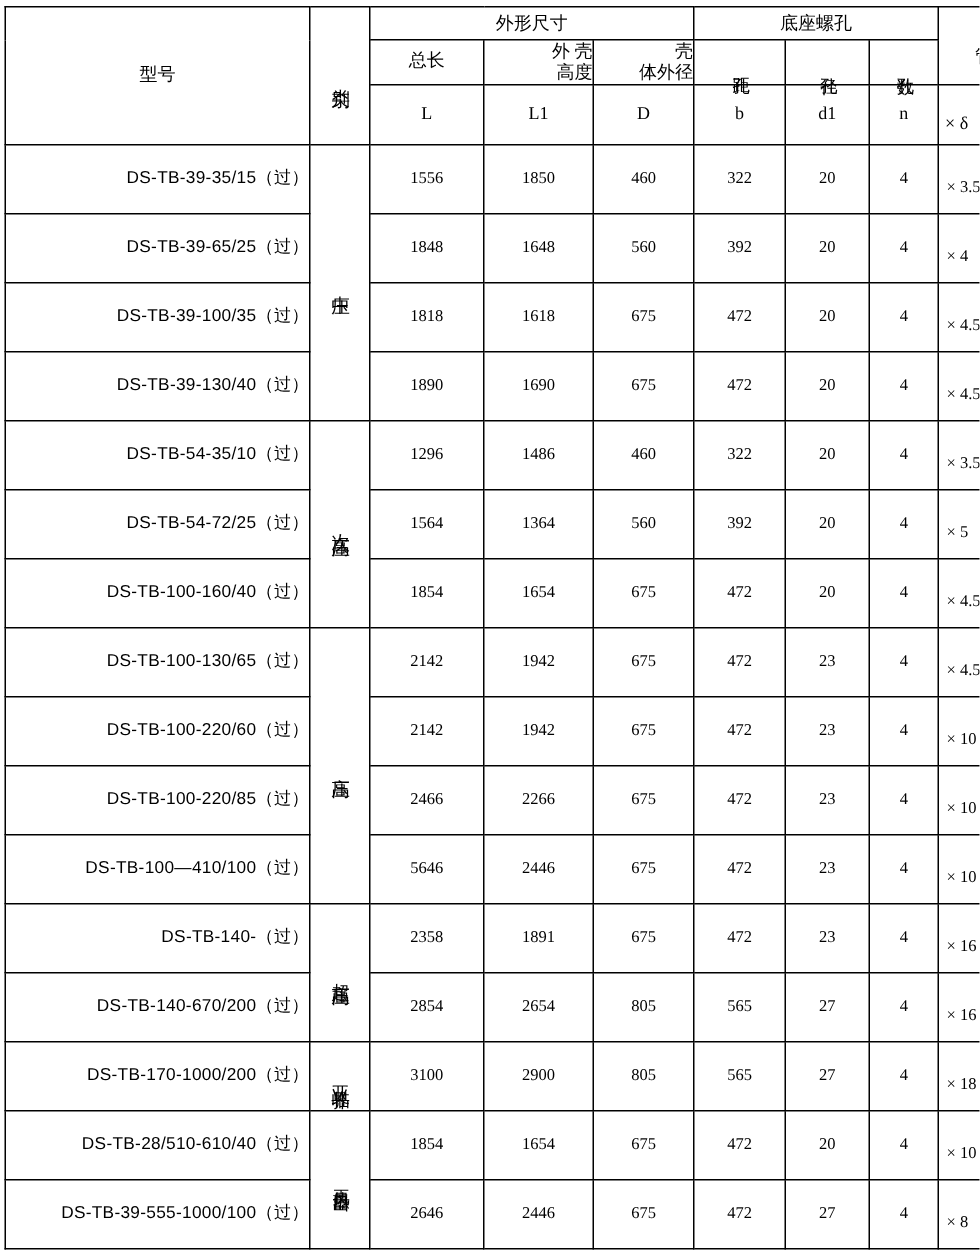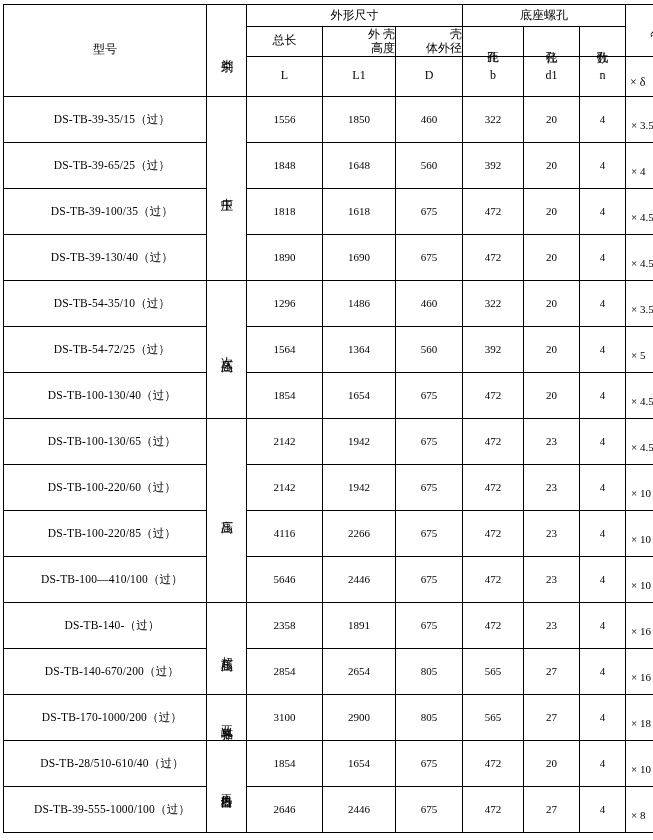--- a/index.html
+++ b/index.html
@@ -116,23 +116,23 @@
   }
   .pipe-val .bot {
     display: block;
     text-align: left;
     padding-left: 5px;
   }
   .data-row td {
     height: 45px;
   }
   .data-row td.model-cell {
-    text-align: center;
+    text-align: right;
     padding-left: 14px;
-    font-family: Liberation Serif, serif;
+    font-family: Liberation Sans, sans-serif;
     font-size: 11.5px;
   }
   .hdr-row1 td, .hdr-row2 td, .hdr-row3 td { font-size: 12px; }
   .wrap2 { display: block; line-height: 1.2; text-align: right; }
 </style>
 </head>
 <body>
 
 <div class="sheet">
   <table class="spec">
@@ -260,21 +260,21 @@
         <td>560</td>
         <td>392</td>
         <td>20</td>
         <td>4</td>
         <td class="pipe-val">
           <span class="top">76</span>
           <span class="bot">× 5</span>
         </td>
       </tr>
       <tr class="data-row">
-        <td class="model-cell">DS-TB-100-130/40（过）</td>
+        <td class="model-cell">DS-TB-100-160/40（过）</td>
         <td>1854</td>
         <td>1654</td>
         <td>675</td>
         <td>472</td>
         <td>20</td>
         <td>4</td>
         <td class="pipe-val">
           <span class="top">108</span>
           <span class="bot">× 4.5</span>
         </td>
@@ -302,21 +302,21 @@
         <td>472</td>
         <td>23</td>
         <td>4</td>
         <td class="pipe-val">
           <span class="top">133</span>
           <span class="bot">× 10</span>
         </td>
       </tr>
       <tr class="data-row">
         <td class="model-cell">DS-TB-100-220/85（过）</td>
-        <td>4116</td>
+        <td>2466</td>
         <td>2266</td>
         <td>675</td>
         <td>472</td>
         <td>23</td>
         <td>4</td>
         <td class="pipe-val">
           <span class="top">133</span>
           <span class="bot">× 10</span>
         </td>
       </tr>

